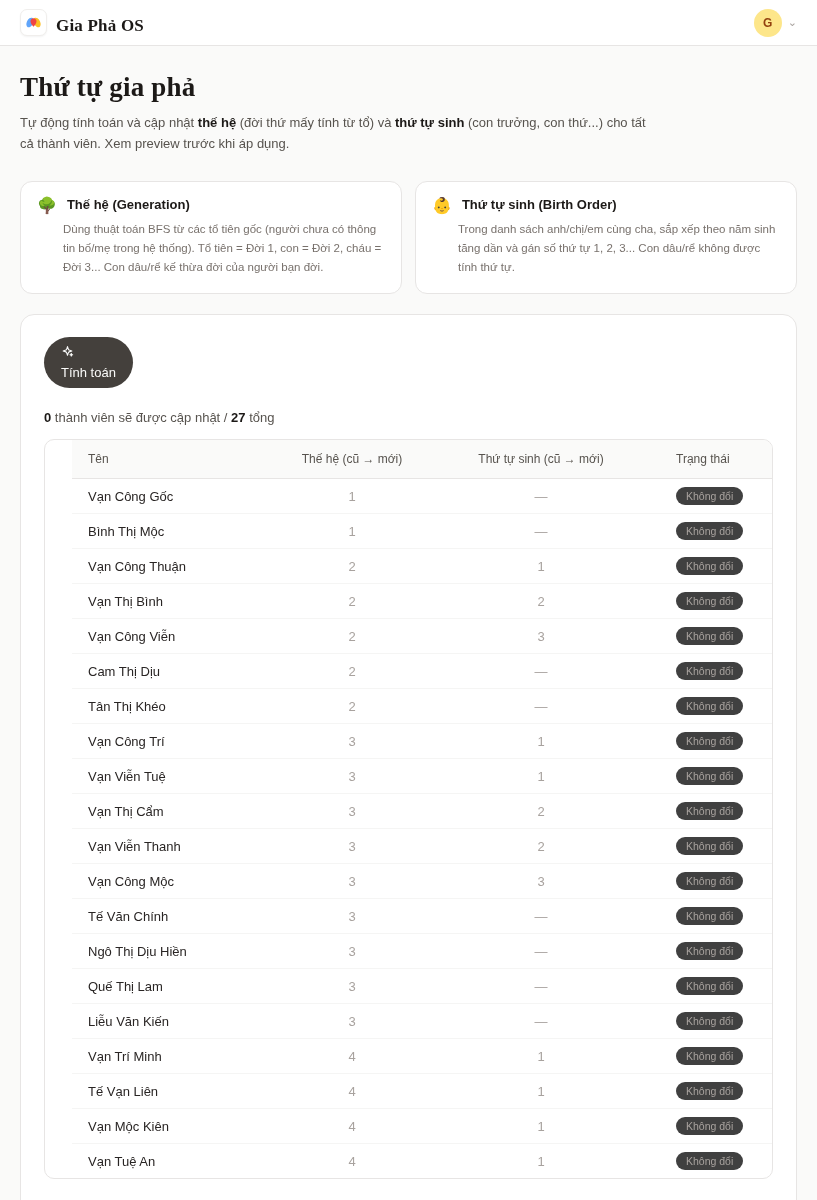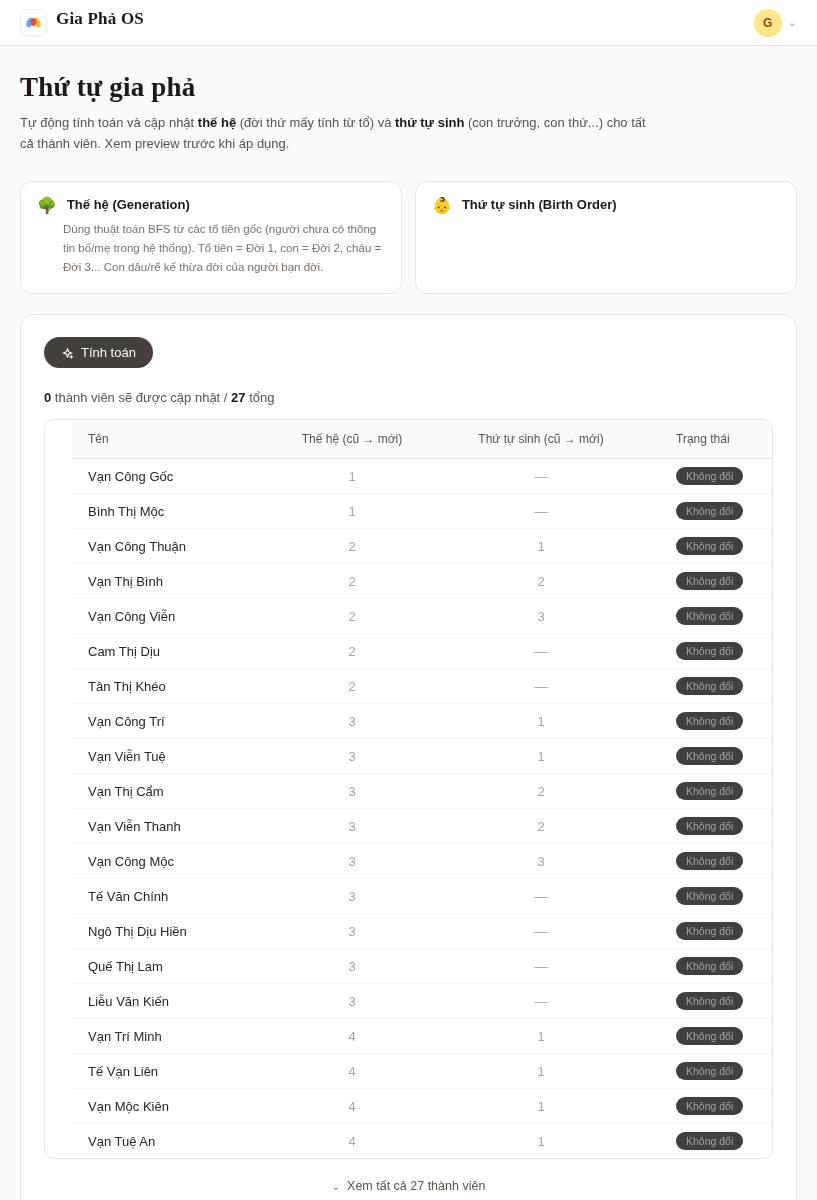--- a/index.html
+++ b/index.html
@@ -9,21 +9,21 @@
     background: #fafaf9;
     color: #1c1917;
     min-height: 1200px;
   }
   
   .topbar {
     height: 46px; background: #ffffff; border-bottom: 1px solid #e7e5e4;
     display: flex; align-items: center; justify-content: space-between;
     padding: 0 20px;
   }
-  .brand { display: flex; align-items: flex-start; gap: 9px; }
+  .brand { display: flex; align-items: flex-end; gap: 9px; }
   .logo-box {
     width: 27px; height: 27px; border-radius: 7px; background: #fff;
     border: 1px solid #f0eeec; display: flex; align-items: center; justify-content: center;
     box-shadow: 0 1px 2px rgba(0,0,0,.05);
   }
   .brand-title { font-family: "Liberation Serif", "DejaVu Serif", serif; font-weight: 700; font-size: 17px; letter-spacing: .2px; }
   .user-area { display: flex; align-items: center; gap: 6px; cursor: pointer; }
   .avatar {
     width: 28px; height: 28px; border-radius: 50%; background: #fde68a;
     color: #92400e; font-size: 12px; font-weight: 700;
@@ -49,24 +49,24 @@
   .info-head { display: flex; align-items: flex-start; gap: 10px; }
   .info-emoji { font-size: 16px; line-height: 1.3; }
   .info-title { font-size: 13px; font-weight: 700; line-height: 1.4; }
   .info-body { margin-top: 4px; margin-left: 26px; font-size: 11.5px; line-height: 1.65; color: #78716c; }
   
   .panel {
     background: #fff; border: 1px solid #e7e5e4; border-radius: 14px;
     margin-top: 20px; padding: 22px 23px 20px 23px;
   }
   .calc-btn {
-    display: inline-flex; align-items: flex-end; gap: 7px;
+    display: inline-flex; align-items: flex-start; gap: 7px;
     background: #44403c; color: #fafaf9; border: none; cursor: pointer;
     font-family: inherit; font-size: 13px; font-weight: 500;
-    padding: 8px 17px; border-radius: 999px;
+    padding: 8px 17px; border-radius: 999px; flex-direction: column;
   }
   .summary { margin-top: 22px; font-size: 13px; color: #57534e; }
   .summary b { color: #1c1917; }
   
   .tbl-wrap { margin-top: 14px; border: 1px solid #e7e5e4; border-radius: 10px; overflow: hidden; padding-left: 27px; }
   table { width: 100%; border-collapse: collapse; table-layout: fixed; }
   col.c1 { width: 30%; } col.c2 { width: 20%; } col.c3 { width: 34%; } col.c4 { width: 16%; }
   thead th {
     background: #fafaf9; font-size: 12px; font-weight: 500; color: #57534e;
     text-align: left; padding: 12px 16px; border-bottom: 1px solid #e7e5e4;
@@ -118,20 +118,21 @@
         <span class="info-emoji">🌳</span>
         <span class="info-title">Thế hệ (Generation)</span>
       </div>
       <p class="info-body">Dùng thuật toán BFS từ các tổ tiên gốc (người chưa có thông tin bố/mẹ trong hệ thống). Tổ tiên = Đời 1, con = Đời 2, cháu = Đời 3... Con dâu/rể kế thừa đời của người bạn đời.</p>
     </div>
     <div class="info-card">
       <div class="info-head">
         <span class="info-emoji">👶</span>
         <span class="info-title">Thứ tự sinh (Birth Order)</span>
       </div>
+      <p class="info-body">Trong danh sách anh/chị/em cùng cha, sắp xếp theo năm sinh tăng dần và gán số thứ tự 1, 2, 3... Con dâu/rể không được tính thứ tự.</p>
     </div>
   </div>
 
   <section class="panel">
     <button class="calc-btn">
       <span style="display:inline-flex">
         <svg width="13" height="13" viewBox="0 0 24 24" fill="none" stroke="#fafaf9" stroke-width="2" stroke-linejoin="round">
           <path d="M12 3l1.7 5a2 2 0 0 0 1.3 1.3L20 11l-5 1.7a2 2 0 0 0-1.3 1.3L12 19l-1.7-5a2 2 0 0 0-1.3-1.3L4 11l5-1.7A2 2 0 0 0 10.3 8L12 3z"></path>
           <path d="M19 15.5l.6 1.9 1.9.6-1.9.6-.6 1.9-.6-1.9-1.9-.6 1.9-.6.6-1.9z"></path>
         </svg>

